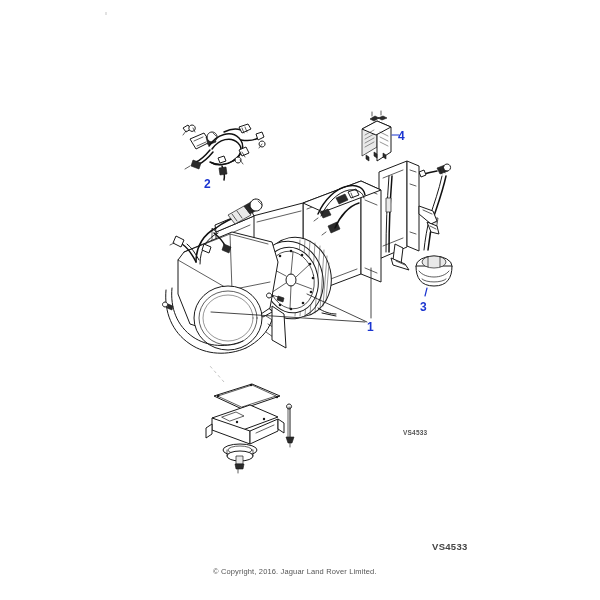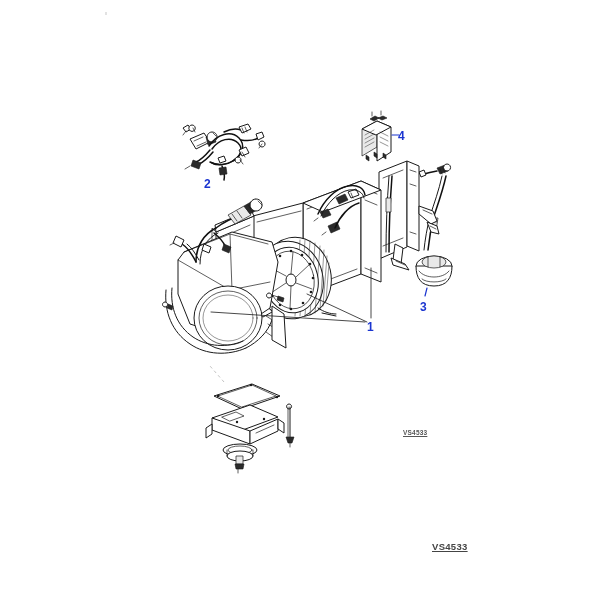--- a/index.html
+++ b/index.html
@@ -25,21 +25,20 @@
     position: absolute;
     left: 0;
     top: 0;
     width: 600px;
     height: 600px;
   }
   .txt {
     position: absolute;
     white-space: nowrap;
     color: #4a4a4a;
-    text-decoration: underline;
   }
   #copyright-notice {
     left: 213px;
     top: 567px;
     font-size: 7.5px;
     letter-spacing: 0.15px;
     color: #555555;
   }
   #drawing-code-main {
     left: 432px;
@@ -399,14 +398,15 @@
 
   <div class="callout" style="left:367px; top:320px;">1</div>
   <div class="callout" style="left:204px; top:177px;">2</div>
   <div class="callout" style="left:420px; top:300px;">3</div>
   <div class="callout" style="left:398px; top:129px;">4</div>
 
   <div class="txt" id="drawing-code-inner">VS4533</div>
 
   <div class="txt" id="drawing-code-main">VS4533</div>
 
+  <div class="txt" id="copyright-notice">© Copyright, 2016. Jaguar Land Rover Limited.</div>
 
 </div>
 
 </body></html>

